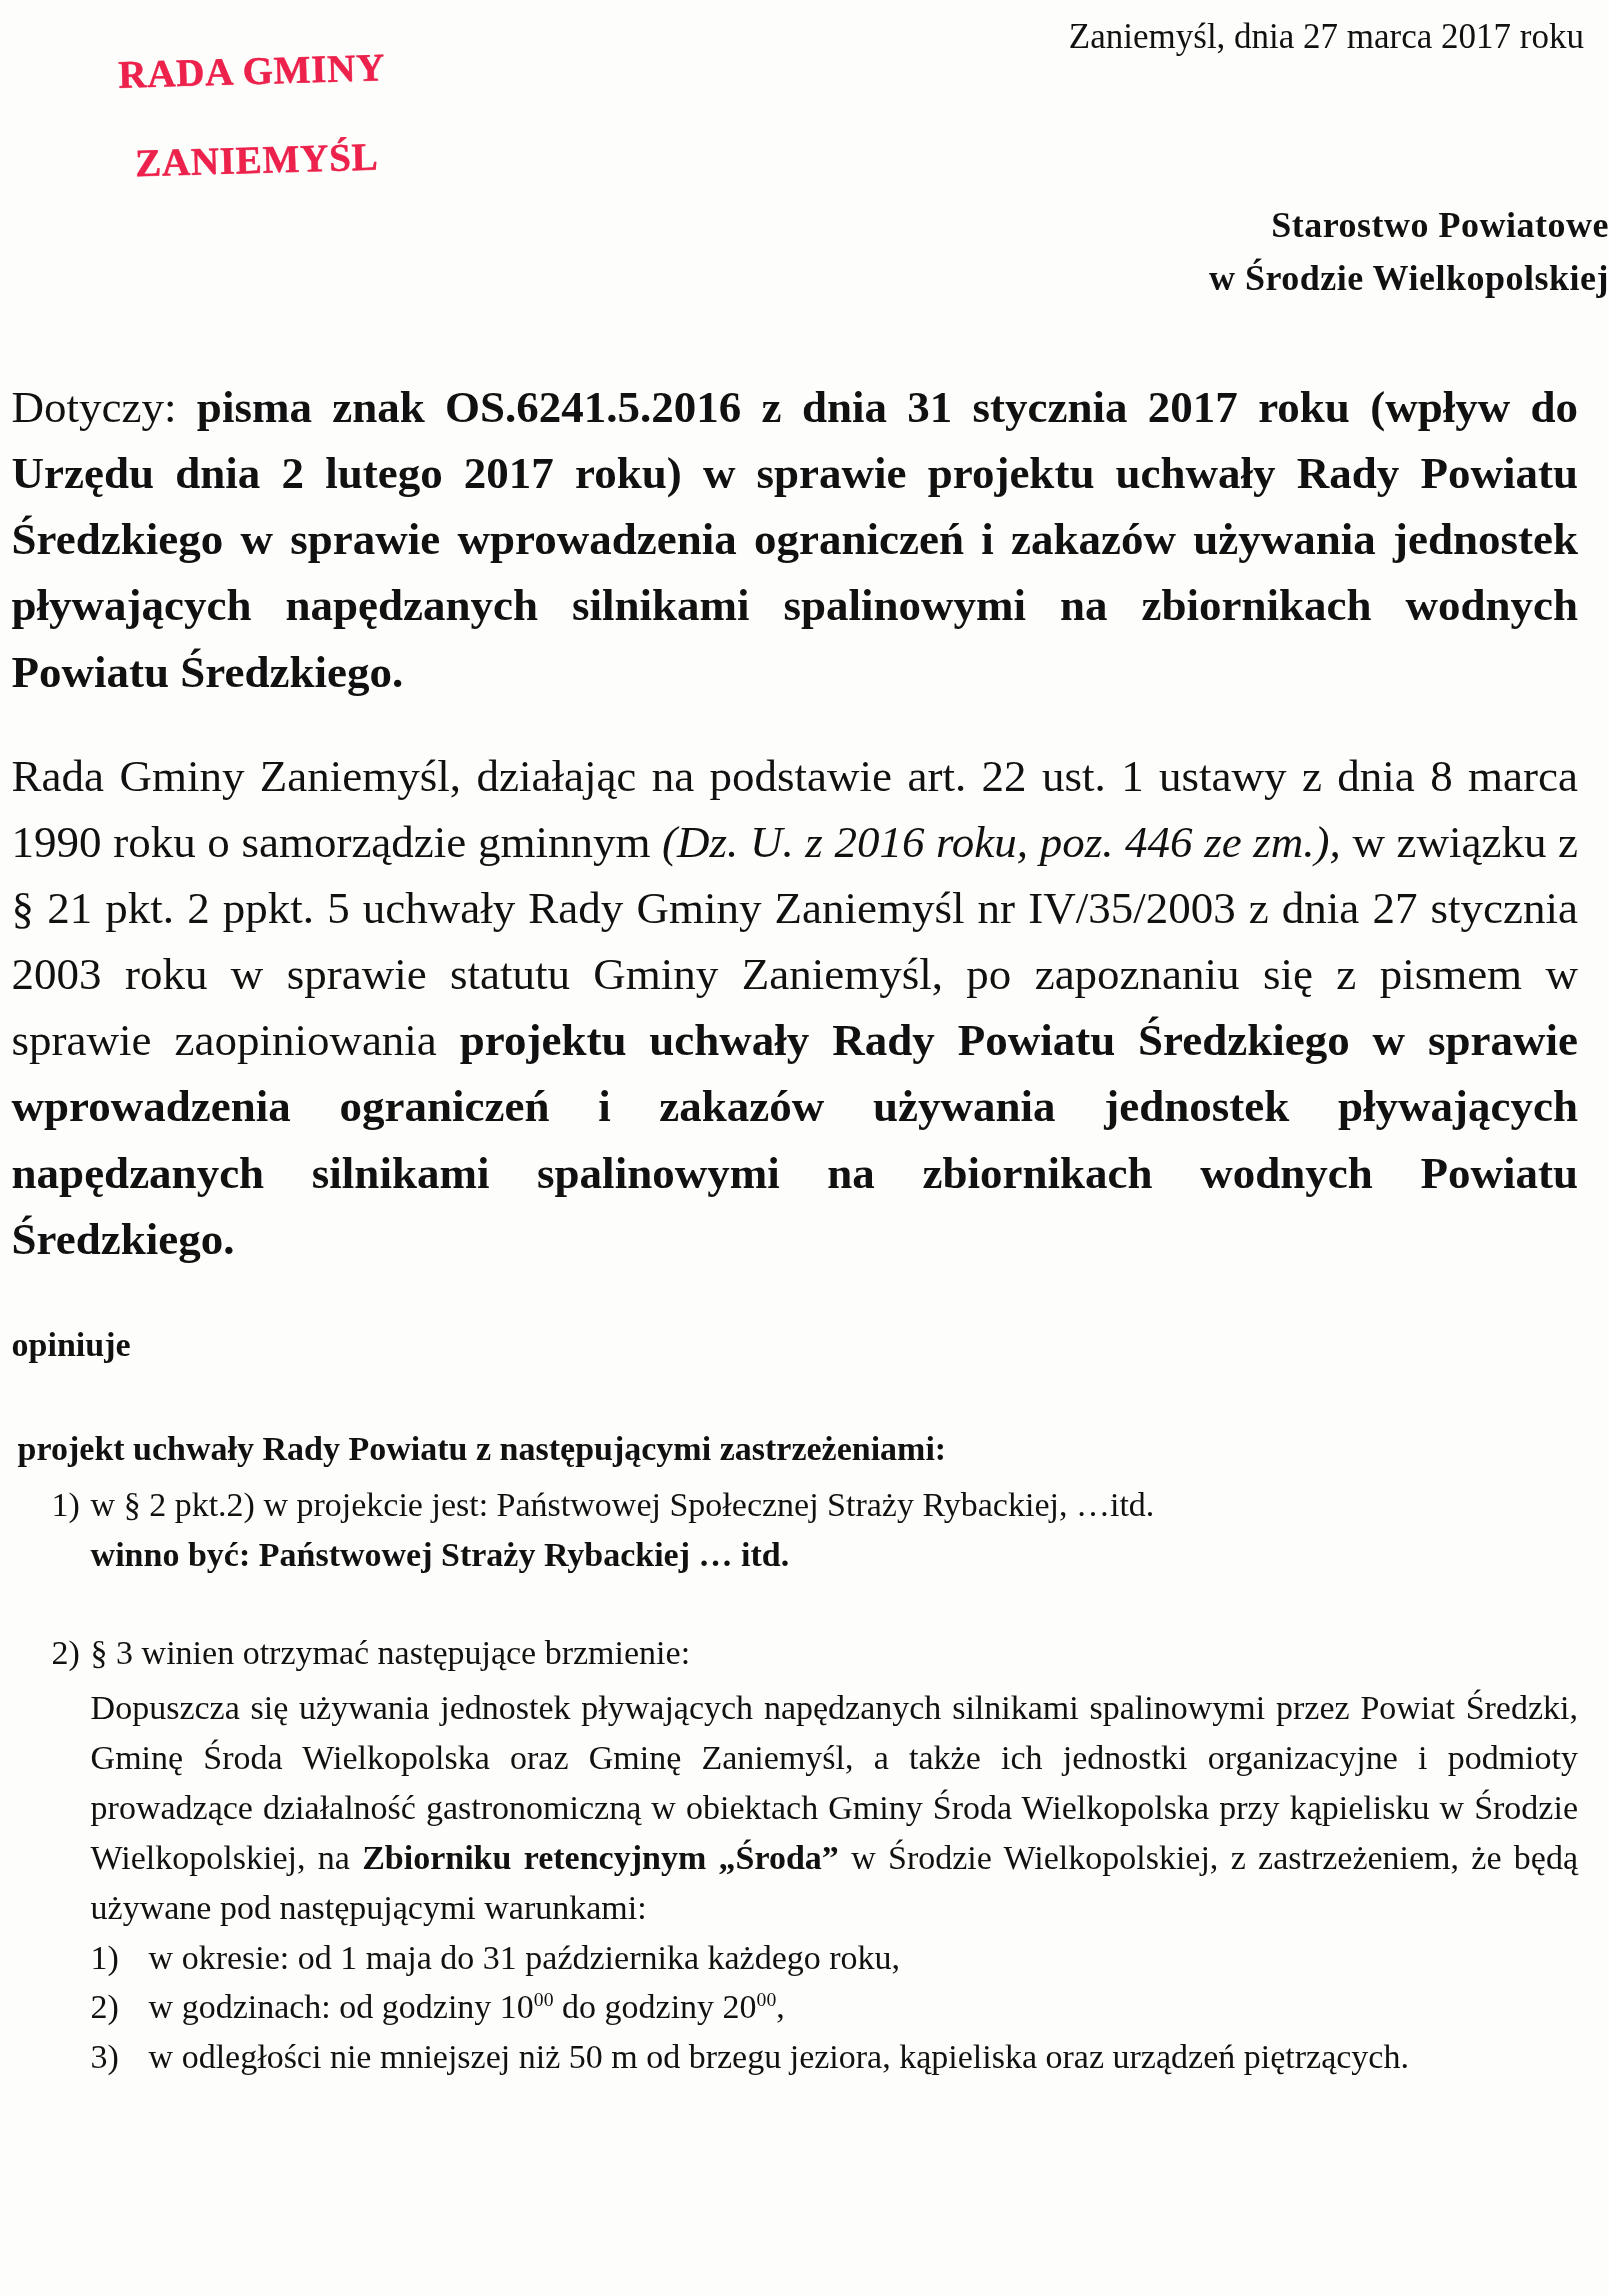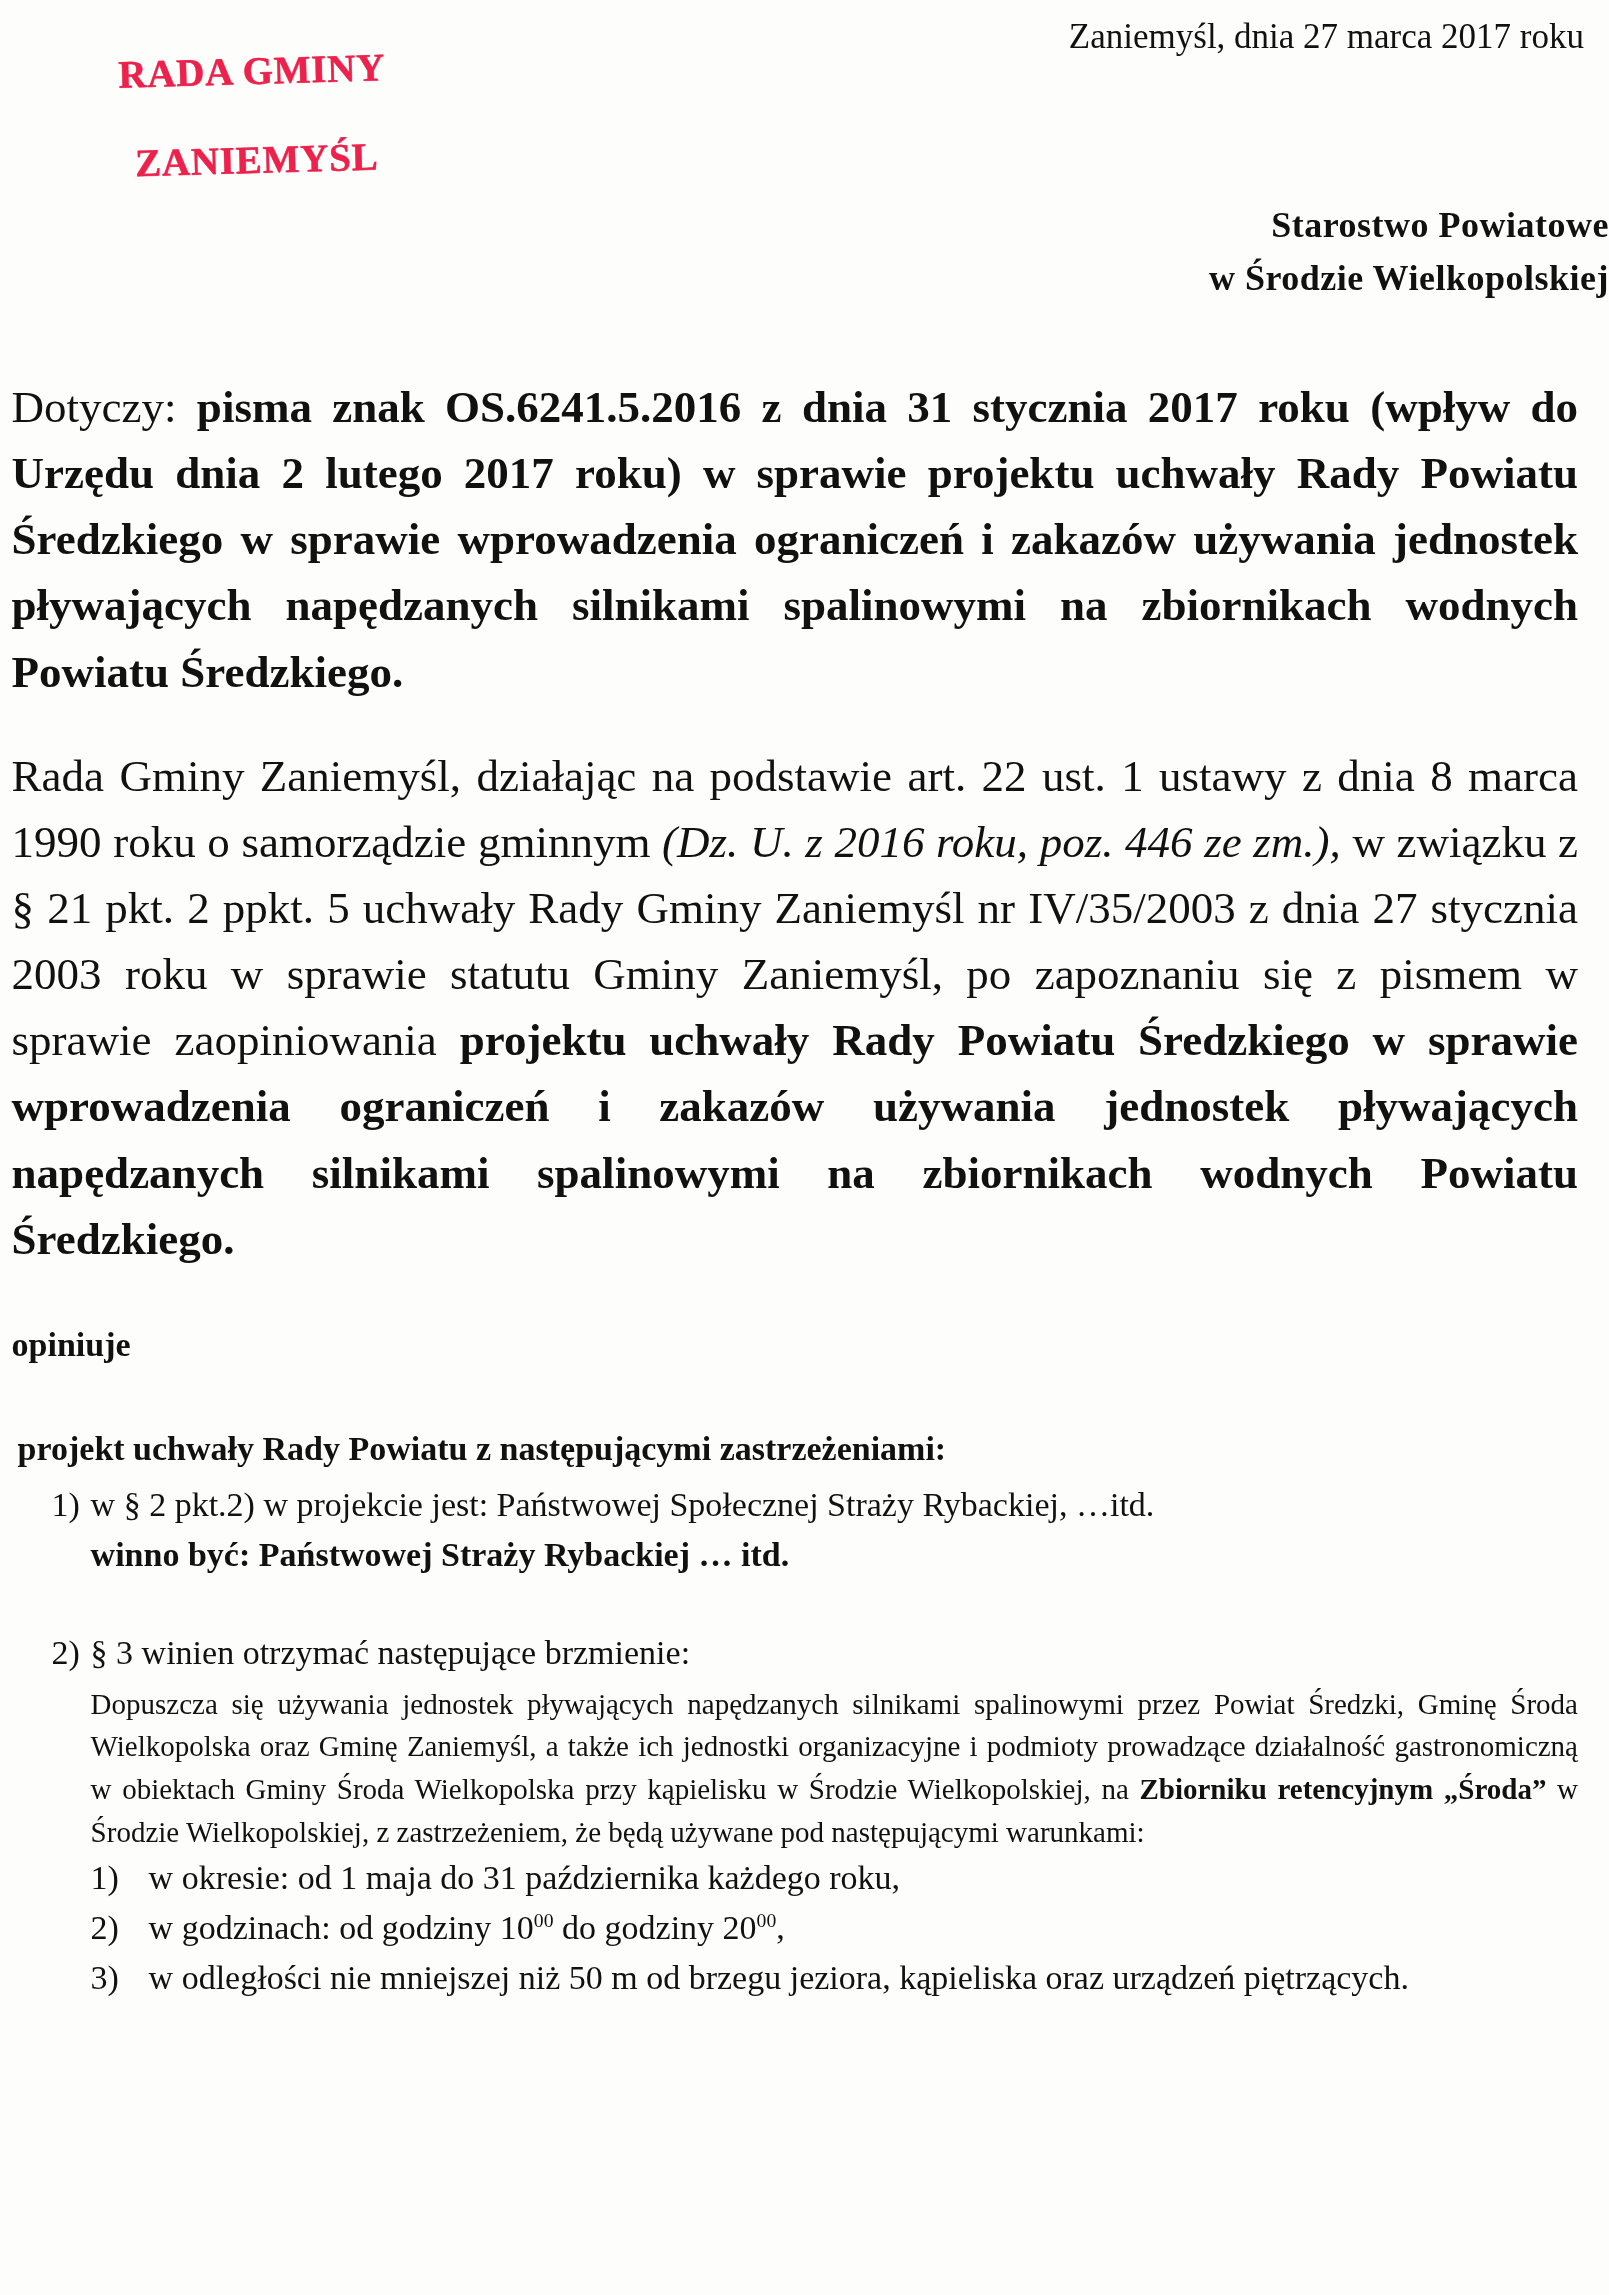--- a/index.html
+++ b/index.html
@@ -128,21 +128,21 @@
   }
   ol.lvl1 > li > .marker {
     position: absolute;
     left: 40px;
     top: 0;
     font-weight: normal;
   }
 
   .sub-para {
     margin: 0;
-    font-size: 29px;
+    font-size: 34px;
     line-height: 1.47;
     text-align: justify;
     text-justify: inter-word;
   }
 
   ol.lvl2 {
     margin: 0;
     padding: 0;
     list-style: none;
   }

